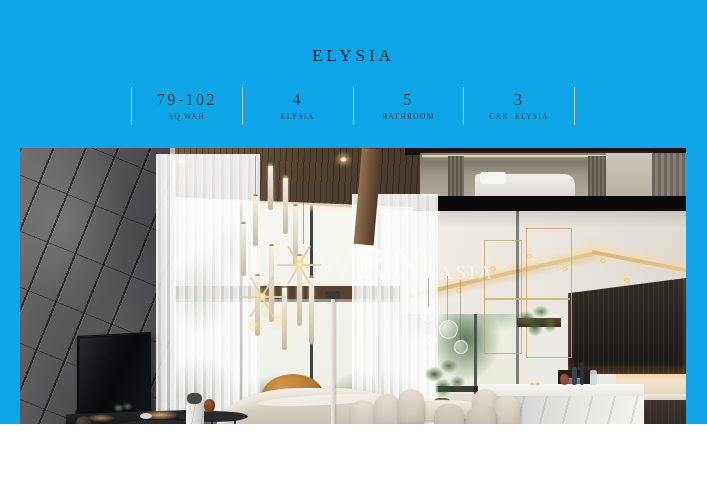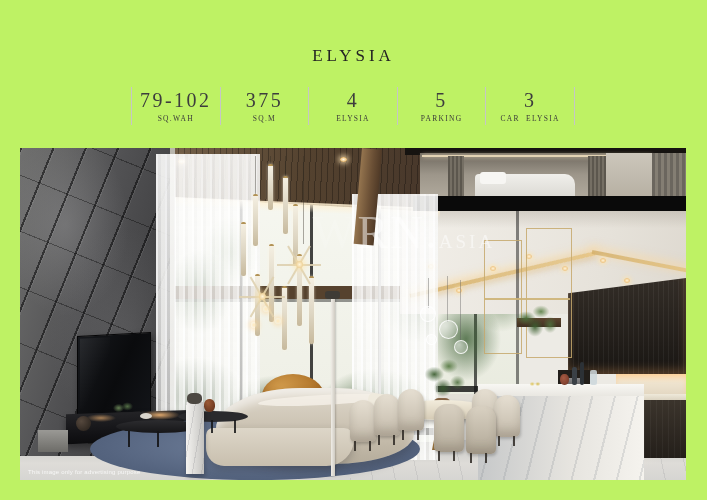--- a/index.html
+++ b/index.html
@@ -1,25 +1,25 @@
 <!DOCTYPE html>
 <html><head>
 <meta charset="utf-8">
 <style>
   html,body{margin:0;padding:0;background:#fff;}
-  .page{position:relative;width:707px;height:500px;background:#bef264;overflow:hidden;
+  .page{position:relative;width:707px;height:424px;background:#0ea5e9;overflow:hidden;
         font-family:"Liberation Serif",serif;}
   
   .title{position:absolute;top:46px;left:0;width:100%;text-align:center;
          font-size:17px;letter-spacing:4px;color:#232323;font-weight:500;}
   .specs{position:absolute;top:87px;left:131px;width:444px;height:38px;display:flex;}
   .spec-cell{flex:1;display:flex;flex-direction:column;align-items:center;justify-content:center;
              border-left:1px solid #c6c6c6;}
   .spec-cell:last-child{border-right:1px solid #c6c6c6;}
-  .spec-value{font-size:20px;letter-spacing:2.5px;color:#3d3d3d;line-height:1;}
+  .spec-value{font-size:16px;letter-spacing:2.5px;color:#3d3d3d;line-height:1;}
   .spec-label{font-size:7.5px;letter-spacing:1.3px;word-spacing:3px;color:#3a3a3a;margin-top:4px;}
   
   .ph{position:absolute;left:20px;top:148px;width:666px;height:332px;overflow:hidden;background:#eceae4;}
   .ph div{position:absolute;}
   .floor{left:0;top:290px;width:666px;height:42px;z-index:1;background:linear-gradient(180deg,#c2c2c0,#dedcd8 60%,#d6d5d2);}
   .floor-veins{left:330px;top:290px;width:336px;height:42px;z-index:1;background:repeating-linear-gradient(78deg,rgba(110,112,118,.14) 0 1px,transparent 1px 22px);}
   .floor-sheen{left:430px;top:292px;width:236px;height:40px;z-index:1;background:radial-gradient(60% 60% at 50% 40%,rgba(255,243,224,.55),rgba(255,243,224,0) 70%);}
   .midfloor{left:400px;top:244px;width:120px;height:48px;z-index:1;background:linear-gradient(180deg,#e3e0d8,#d8d6d0);}
   .window{left:140px;top:44px;width:276px;height:250px;z-index:2;background:
     radial-gradient(46px 60px at 40px 100px,rgba(58,92,50,.95),rgba(58,92,50,0) 70%),
@@ -182,48 +182,44 @@
   .ctab-bowl{left:120px;top:265px;width:12px;height:6px;z-index:6;border-radius:50%;background:#d8d4cb;}
   .pedestal{left:166px;top:254px;width:18px;height:72px;z-index:7;
             background:repeating-linear-gradient(100deg,rgba(140,140,145,.25) 0 1px,transparent 1px 9px),
             linear-gradient(90deg,#f4f3f0,#d3d2cf 70%,#c2c1be);box-shadow:1px 3px 5px rgba(0,0,0,.25);}
   .ped-obj{left:167px;top:245px;width:15px;height:11px;z-index:7;border-radius:40%;background:#4c4842;}
   .lamp-pole{left:311px;top:150px;width:4px;height:178px;z-index:7;background:linear-gradient(90deg,#f0ede7,#cfcbc2);box-shadow:1px 0 2px rgba(0,0,0,.2);}
   .lamp-cap{left:305px;top:143px;width:15px;height:8px;z-index:7;border-radius:3px;background:#3e3b36;}
   .wm{left:292px;top:58px;z-index:8;display:flex;align-items:baseline;white-space:nowrap;
       color:rgba(255,255,255,.5);font-family:"Liberation Serif",serif;}
   .wm-ghost{font-size:46px;letter-spacing:2px;color:rgba(255,255,255,.14);}
-  .wm-big{font-size:46px;letter-spacing:2px;}
+  .wm-big{font-size:46px;letter-spacing:2px;margin-top:31px;}
   .wm-small{font-size:19px;letter-spacing:3px;text-align:right;}
   .caption{left:8px;bottom:5px;z-index:9;font-size:6px;letter-spacing:.2px;color:rgba(255,255,255,.8);
            font-family:"Liberation Sans",sans-serif;}
 </style>
 </head>
 <body>
 
 <div class="page">
 
   <div class="title">ELYSIA</div>
 
   <div class="specs">
     <div class="spec-cell">
       <span class="spec-value">79-102</span>
       <span class="spec-label">SQ.WAH</span>
     </div>
     <div class="spec-cell">
-      <span class="spec-value">375</span>
-      <span class="spec-label">SQ.M</span>
-    </div>
-    <div class="spec-cell">
       <span class="spec-value">4</span>
       <span class="spec-label">ELYSIA</span>
     </div>
     <div class="spec-cell">
       <span class="spec-value">5</span>
-      <span class="spec-label">PARKING</span>
+      <span class="spec-label">BATHROOM</span>
     </div>
     <div class="spec-cell">
       <span class="spec-value">3</span>
       <span class="spec-label">CAR ELYSIA</span>
     </div>
   </div>
 
   <div class="ph">
     <div class="floor"></div>
     <div class="floor-veins"></div>

